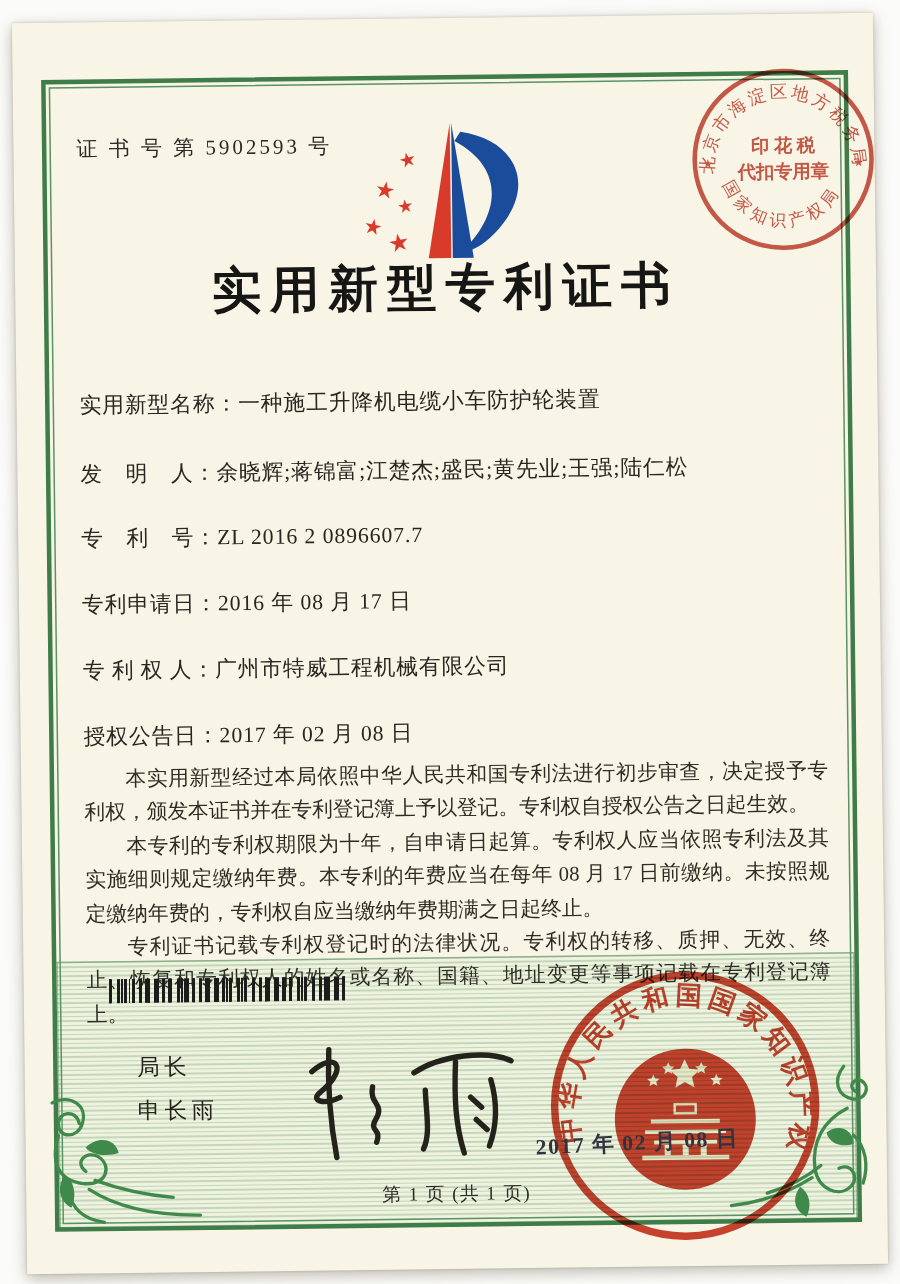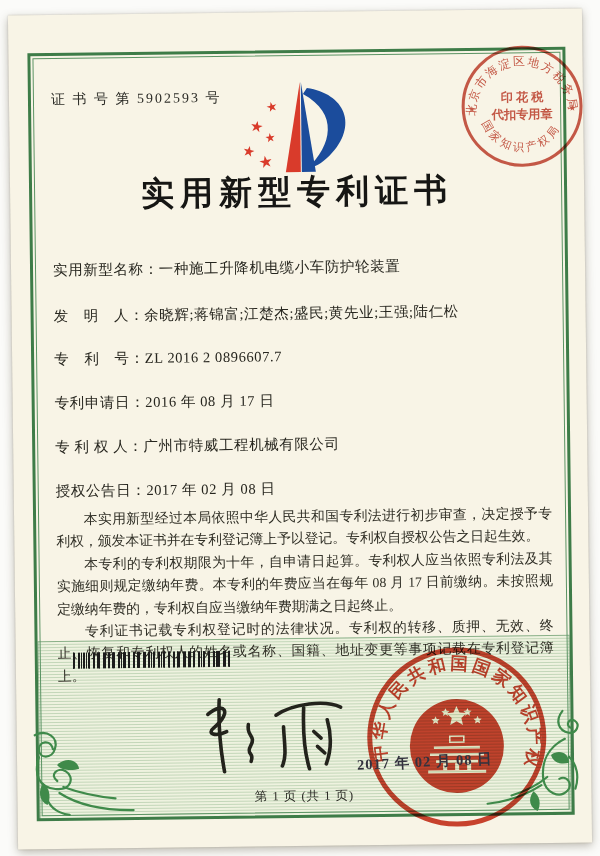--- a/index.html
+++ b/index.html
@@ -128,20 +128,24 @@
     </div>
 
     <div class="paragraphs">
       <p>本实用新型经过本局依照中华人民共和国专利法进行初步审查，决定授予专利权，颁发本证书并在专利登记簿上予以登记。专利权自授权公告之日起生效。</p>
       <p>本专利的专利权期限为十年，自申请日起算。专利权人应当依照专利法及其实施细则规定缴纳年费。本专利的年费应当在每年 08 月 17 日前缴纳。未按照规定缴纳年费的，专利权自应当缴纳年费期满之日起终止。</p>
       <p>专利证书记载专利权登记时的法律状况。专利权的转移、质押、无效、终止、恢复和专利权人的姓名或名称、国籍、地址变更等事项记载在专利登记簿上。</p>
     </div>
 
     <div class="barcode"></div>
 
+    <div class="officer">
+      <div class="line">局长</div>
+      <div class="line">申长雨</div>
+    </div>
 
     <svg class="signature" viewBox="0 0 150 90">
       <g fill="none" stroke="#23231c" stroke-width="3.6" stroke-linecap="round" stroke-linejoin="round">
         <path d="M22,12 C20,35 21,62 24,84"></path>
         <path d="M10,26 C26,13 36,24 15,40 C8,45 16,49 28,44"></path>
         <path d="M50,38 C47,50 58,49 51,60 C46,68 55,66 51,75"></path>
         <path d="M78,30 C96,19 128,17 143,25"></path>
         <path d="M106,24 C104,48 104,66 109,85"></path>
         <path d="M85,42 C85,60 87,71 82,81"></path>
         <path d="M129,37 C133,54 131,69 126,81"></path>

